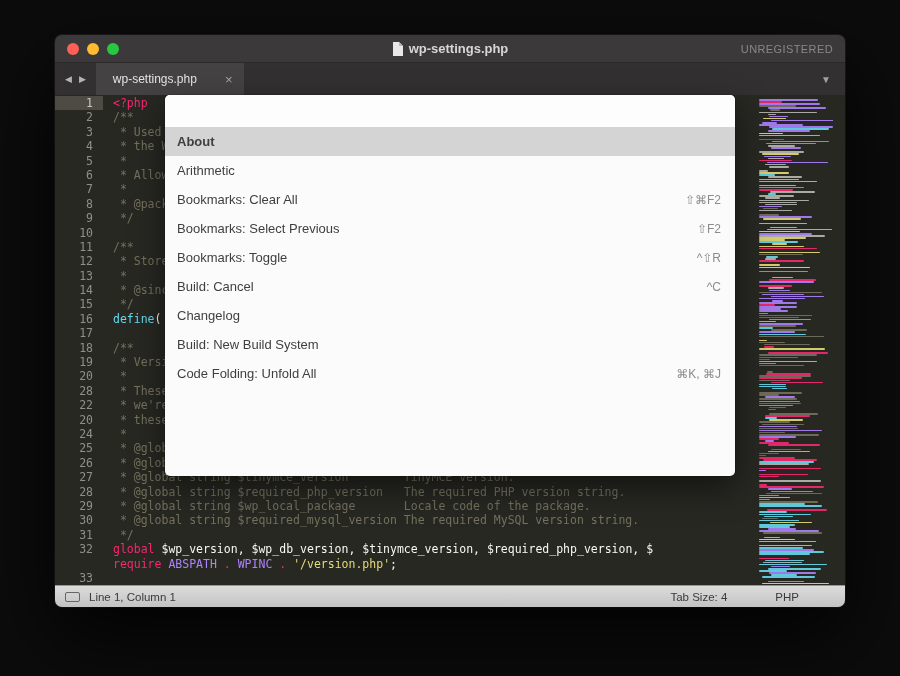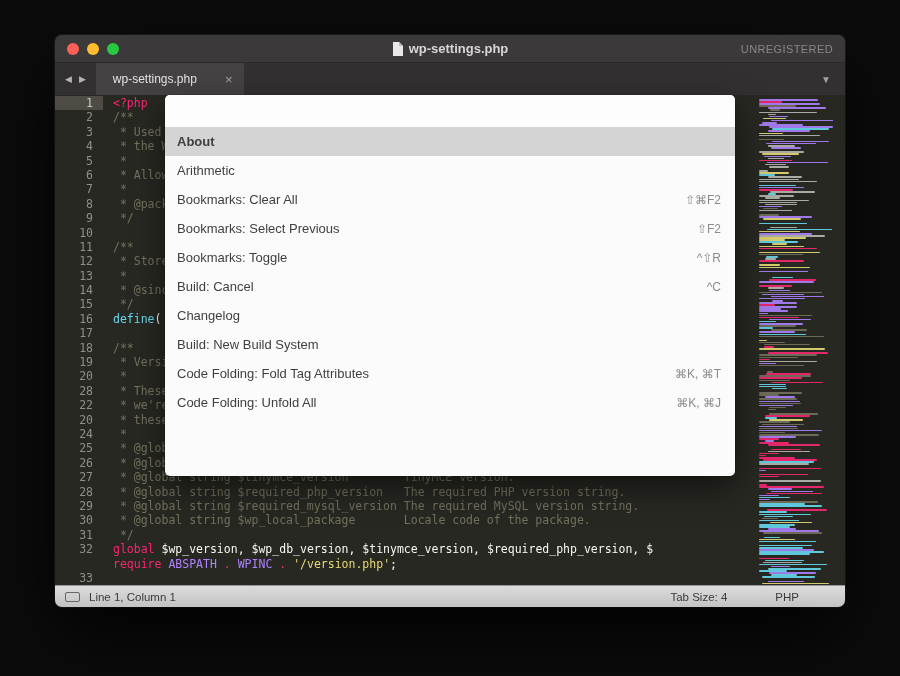--- a/index.html
+++ b/index.html
@@ -158,22 +158,22 @@
         <div class="code-row"><span class="s-cmt"> * Version information for the current WordPress release.</span></div>
         <div class="code-row"><span class="s-cmt"> *</span></div>
         <div class="code-row"><span class="s-cmt"> * These can't be directly globalized in version.php. When updating,</span></div>
         <div class="code-row"><span class="s-cmt"> * we're including version.php from another installation and don't want</span></div>
         <div class="code-row"><span class="s-cmt"> * these values to be overridden if already set.</span></div>
         <div class="code-row"><span class="s-cmt"> *</span></div>
         <div class="code-row"><span class="s-cmt"> * @global string $wp_version             The WordPress version string.</span></div>
         <div class="code-row"><span class="s-cmt"> * @global string $wp_db_version          WordPress database version.</span></div>
         <div class="code-row"><span class="s-cmt"> * @global string $tinymce_version        TinyMCE version.</span></div>
         <div class="code-row"><span class="s-cmt"> * @global string $required_php_version   The required PHP version string.</span></div>
+        <div class="code-row"><span class="s-cmt"> * @global string $wp_local_package       Locale code of the package.</span></div>
         <div class="code-row"><span class="s-cmt"> * @global string $required_mysql_version The required MySQL version string.</span></div>
-        <div class="code-row"><span class="s-cmt"> * @global string $wp_local_package       Locale code of the package.</span></div>
         <div class="code-row"><span class="s-cmt"> */</span></div>
         <div class="code-row"><span class="s-kw">global</span><span class="s-pln"> </span><span class="s-var">$wp_version</span><span class="s-pln">, </span><span class="s-var">$wp_db_version</span><span class="s-pln">, </span><span class="s-var">$tinymce_version</span><span class="s-pln">, </span><span class="s-var">$required_php_version</span><span class="s-pln">, </span><span class="s-var">$</span></div>
         <div class="code-row"><span class="s-kw">require</span><span class="s-pln"> </span><span class="s-const">ABSPATH</span><span class="s-pln"> </span><span class="s-kw">.</span><span class="s-pln"> </span><span class="s-const">WPINC</span><span class="s-pln"> </span><span class="s-kw">.</span><span class="s-pln"> </span><span class="s-str">'/version.php'</span><span class="s-pln">;</span></div>
       </div>
     <div class="minimap">
         <div class="mm-bar" style="width: 58.8529px; margin-left: 2px; background: rgb(174, 129, 255); opacity: 0.9;"></div>
         <div class="mm-bar" style="width: 22.9401px; margin-left: 2px; background: rgb(249, 38, 114); opacity: 0.9;"></div>
         <div class="mm-bar" style="width: 60.6876px; margin-left: 2px; background: rgb(174, 129, 255); opacity: 0.9;"></div>
         <div class="mm-bar" style="width: 37.0452px; margin-left: 2px; background: rgb(117, 113, 94); opacity: 0.9;"></div>
         <div class="mm-bar" style="width: 57.9149px; margin-left: 10.9232px; background: rgb(174, 129, 255); opacity: 0.9;"></div>
@@ -441,23 +441,19 @@
           <span>Build: Cancel</span>
           <span class="p-short">^C</span>
         </div>
         <div class="p-item">
           <span>Changelog</span>
         </div>
         <div class="p-item">
           <span>Build: New Build System</span>
         </div>
         <div class="p-item">
-          <span>Code Folding: Fold Tag Attributes</span>
-          <span class="p-short">⌘K, ⌘T</span>
-        </div>
-        <div class="p-item">
           <span>Code Folding: Unfold All</span>
           <span class="p-short">⌘K, ⌘J</span>
         </div>
       </div>
   </div>
 
 </div>
 
 </body></html>

